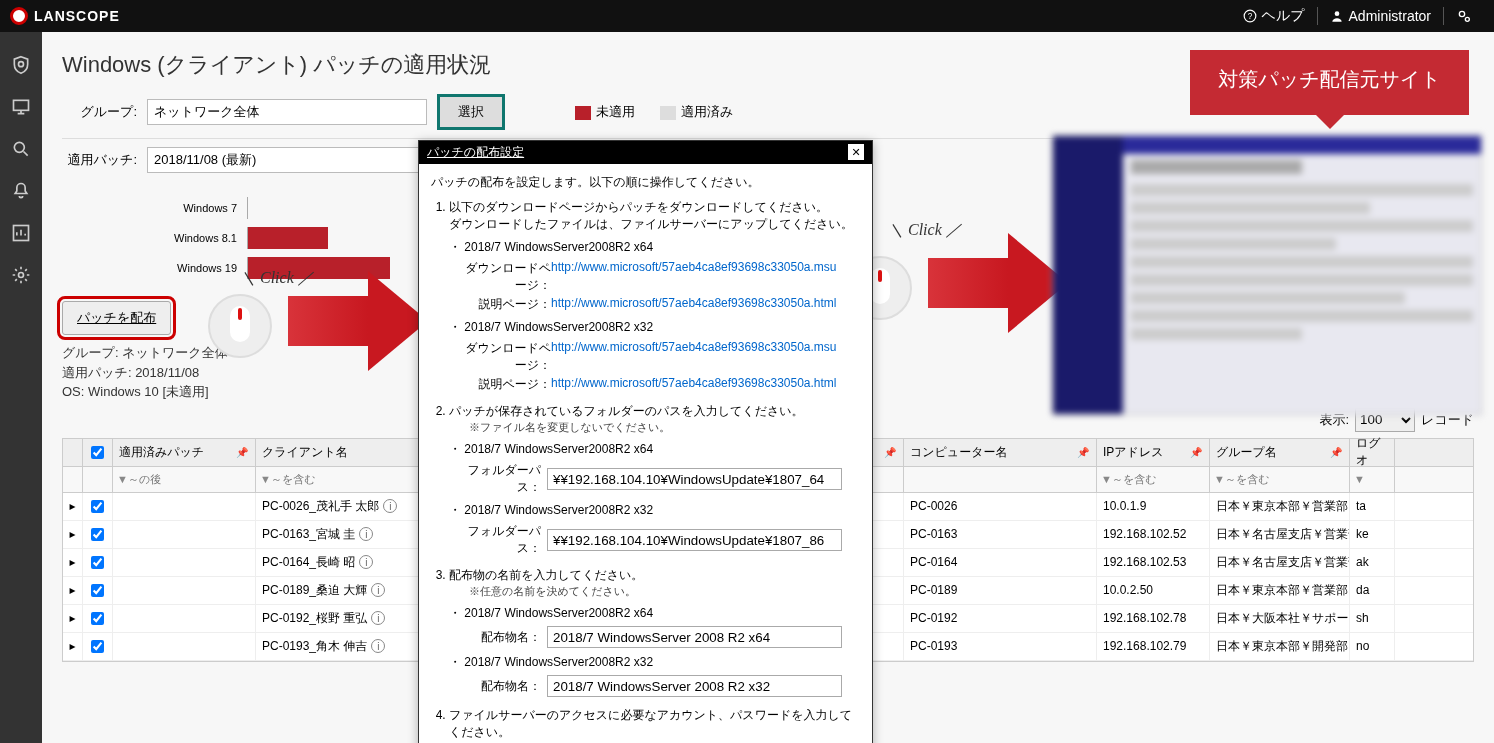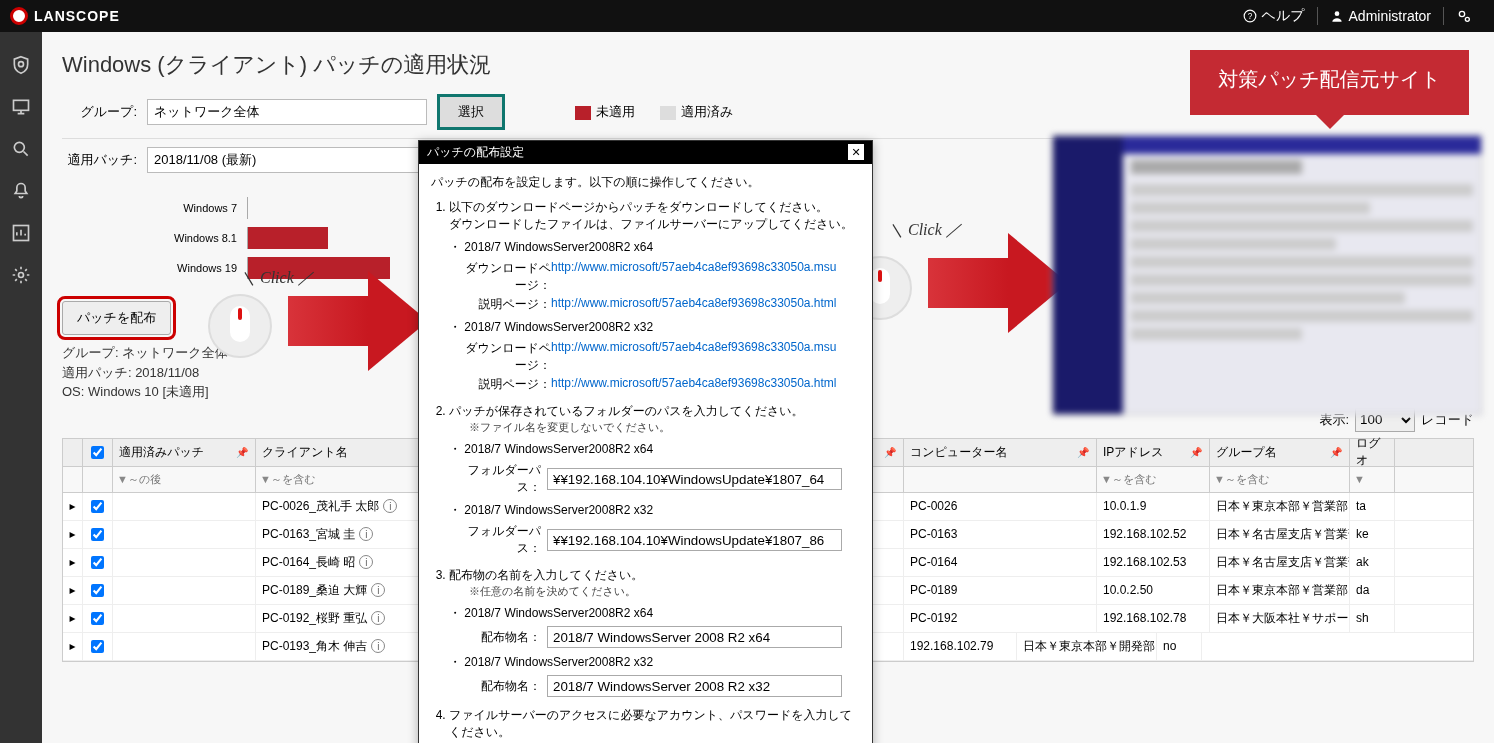--- a/index.html
+++ b/index.html
@@ -32,39 +32,39 @@
 .barfill { height: 22px; background: #b8202a; }
 .click-label { position: absolute; font-family: "Comic Sans MS", cursive; font-size: 16px; font-style: italic; color: #333; }
 .mouse-icon { position: absolute; width: 64px; height: 64px; border-radius: 50%; background: #eee; border: 2px solid #ddd; display: flex; align-items: flex-start; justify-content: center; }
 .mouse-icon .mbody { width: 20px; height: 36px; background: #fff; border-radius: 12px; margin-top: 10px; position: relative; }
 .mouse-icon .mbody::before { content:""; position:absolute; top:2px; left:50%; transform:translateX(-50%); width:4px; height:12px; background:#d11; border-radius:2px; }
 .arrow-right { position: absolute; display: block; }
 .arrow-right .shaft { position: absolute; top: 10px; width: 80px; height: 50px; background: linear-gradient(to right, #d8333a, #c81820); }
 .arrow-right .head { position: absolute; left: 80px; top: -15px; width: 0; height: 0; border-top: 50px solid transparent; border-bottom: 50px solid transparent; border-left: 60px solid #c81820; }
 .dist-section { margin-top: 14px; }
 .dist-btn { padding: 7px 14px; background: #eee; border: 1px solid #aaa; font-size: 13px; cursor: pointer; }
-.dist-btn-hl { outline: 3px solid #c00; outline-offset: 2px; border-radius: 3px; }
+.dist-btn-hl { outline: 3px solid #c00; outline-offset: 2px; border-radius: 3px; text-decoration: underline; }
 .info-lines { margin-top: 8px; font-size: 13px; color: #333; line-height: 1.5; }
 .records-row { display: flex; justify-content: flex-end; align-items: center; gap: 6px; margin: 6px 0; font-size: 13px; }
 .records-row select { height: 24px; width: 60px; border: 1px solid #aaa; }
 .grid { border: 1px solid #ccc; width: 100%; margin-top: 2px; }
 .ghead { display: flex; background: #eee; height: 28px; align-items: center; border-bottom: 1px solid #ccc; }
 .gcol { padding: 0 6px; font-size: 12px; border-right: 1px solid #ccc; height: 100%; display: flex; align-items: center; justify-content: space-between; }
 .pin { font-size: 10px; color: #555; }
 .gfilter { display: flex; background: #f8f8f8; height: 26px; align-items: center; border-bottom: 1px solid #ccc; }
 .gfilter .fc { padding: 0 4px; font-size: 11px; color: #888; border-right: 1px solid #ccc; height: 100%; display: flex; align-items: center; }
 .gfilter input { border: none; background: transparent; width: 100%; font-size: 11px; }
 .grow { display: flex; height: 28px; align-items: center; border-bottom: 1px solid #eee; background: #fff; }
 .gcell { padding: 0 6px; font-size: 12px; border-right: 1px solid #eee; height: 100%; display: flex; align-items: center; white-space: nowrap; overflow: hidden; }
 .gcheck { display: flex; align-items: center; justify-content: center; }
 .w-expand{width:20px;} .w-chk{width:30px;} .w-patch{width:143px;} .w-client{width:648px;} .w-comp{width:193px;} .w-ip{width:113px;} .w-group{width:140px;} .w-log{width:45px;}
 .info-icon { display:inline-flex; width:14px; height:14px; border:1px solid #888; border-radius:50%; align-items:center; justify-content:center; font-size:10px; color:#666; margin-left:4px;}
 
 .modal { position: absolute; top: 140px; left: 418px; width: 455px; background: #fff; border: 1px solid #333; box-shadow: 0 2px 10px rgba(0,0,0,0.3); z-index: 50; font-size: 12px; }
-.modal .mtitle { background: #000; color: #fff; padding: 3px 8px; font-size: 12px; display: flex; justify-content: space-between; }
+.modal .mtitle { background: #000; color: #fff; padding: 3px 8px; font-size: 12px; display: flex; justify-content: space-between; text-decoration: underline; }
 .modal .close { background: #fff; color: #000; width: 16px; height: 16px; text-align: center; line-height: 16px; cursor: pointer; font-size:11px;}
 .modal .mbody { padding: 10px 12px; }
 .modal .intro { margin-bottom: 8px; }
 .modal ol { padding-left: 18px; }
 .modal li { margin-bottom: 10px; }
 .modal .bullet { margin: 6px 0 4px; }
 .modal .linkrow { display:flex; margin:2px 0 2px 12px; }
 .modal .linklabel { width: 90px; text-align: right; }
 .modal a { color: #0066cc; text-decoration: none; }
 .modal .fieldrow { display: flex; align-items: center; margin: 4px 0 4px 12px; gap: 6px; }
@@ -307,20 +307,21 @@
             <div class="gcell w-group">日本￥大阪本社￥サポート部</div>
             <div class="gcell w-log">sh</div>
           </div>
           <div class="grow">
             <div class="gcell w-expand gcheck">▸</div>
             <div class="gcell w-chk gcheck">
               <input type="checkbox" checked="" style="">
             </div>
             <div class="gcell w-patch"></div>
             <div class="gcell w-client">PC-0193_角木 伸吉 <span class="info-icon">i</span></div>
+            <div class="gcell w-comp">PC-0193</div>
             <div class="gcell w-ip">192.168.102.79</div>
             <div class="gcell w-group">日本￥東京本部￥開発部</div>
             <div class="gcell w-log">no</div>
           </div>
         </div>
     </div>
   </div>
 </div>
 
 <div class="click-label" style="top:268px;left:240px">＼ Click ／</div>

